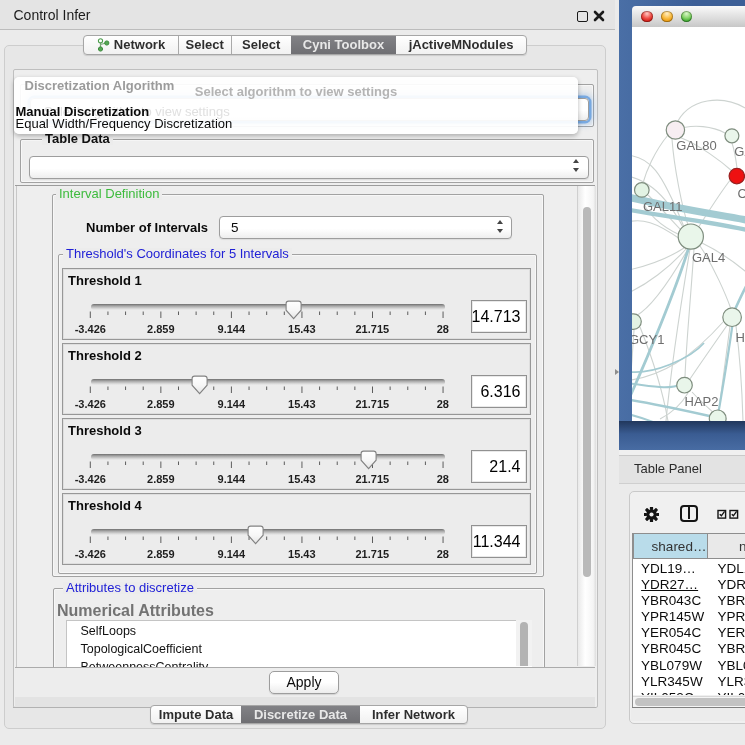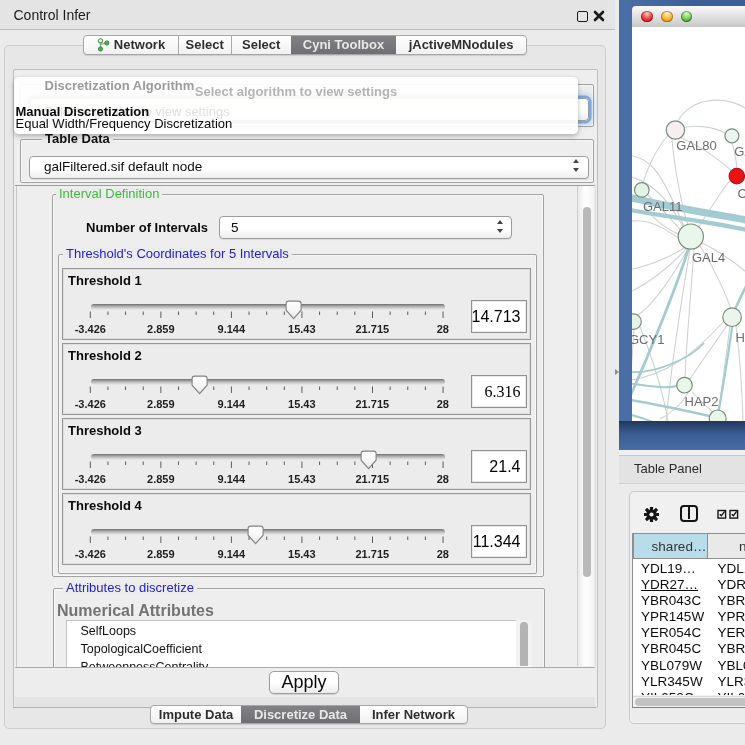--- a/index.html
+++ b/index.html
@@ -38,21 +38,20 @@
   <div class="abs" style="left:13px;top:69px;width:583px;height:637px;background:#eeeeee;border:1px solid #bfbfbf;border-radius:2px;"></div>
 
   <div class="abs" style="left:15px;top:184.6px;width:580px;height:1px;background:#9c9c9c;"></div>
   <div class="abs" style="left:16px;top:185.6px;width:1px;height:481px;background:#c8c8c8;"></div>
   <div class="abs" style="left:577px;top:186px;width:18px;height:480px;background:linear-gradient(to right,#e9e9e9,#ffffff 40%,#f4f4f4 85%,#dddddd);border-left:1px solid #cfcfcf;"></div>
   <div class="abs" style="left:583px;top:207px;width:8px;height:370px;background:#b9b9b9;border-radius:4.5px;"></div>
 
   <div class="abs grp" style="left:20px;top:138.5px;width:572px;height:42px;"></div>
   <div class="abs gtitle" style="left:42px;top:133px;font-size:13px;font-weight:bold;color:#111;">Table Data</div>
   <div class="abs combo" style="left:28.5px;top:155.5px;width:558px;height:21px;"></div>
-  <div class="abs" style="left:44px;top:159px;font-size:13.5px;color:#0c0c0c;">galFiltered.sif default node</div>
   <div class="carr cup" style="left:572.5px;top:159px;"></div>
   <div class="carr cdn" style="left:572.5px;top:167.5px;"></div>
 
   <div class="abs grp" style="left:52px;top:194px;width:490px;height:381px;"></div>
   <div class="abs gtitle" style="left:56px;top:188px;font-size:13px;color:#3dbb3d;">Interval Definition</div>
 
   <div class="abs" style="left:86px;top:220px;font-size:13px;font-weight:bold;color:#0a0a0a;">Number of Intervals</div>
   <div class="abs combo" style="left:218.5px;top:216px;width:291px;height:21px;"></div>
   <div class="abs" style="left:231px;top:219.5px;font-size:13.5px;color:#0c0c0c;">5</div>
   <div class="carr cup" style="left:497px;top:220px;"></div>
@@ -140,21 +139,21 @@
   <svg class="abs" style="left:191.0px;top:375.2px;" width="18" height="20" viewBox="0 0 18 20">
     <defs>
         <linearGradient id="thg1" x1="0" y1="0" x2="0" y2="1">
       <stop offset="0" stop-color="#ffffff"></stop>
           <stop offset="0.55" stop-color="#f6f6f6"></stop>
           <stop offset="1" stop-color="#e4e4e4"></stop>
         </linearGradient>
       </defs>
     <path d="M1.1,3.6 Q1.1,1.1 3.6,1.1 L13.6,1.1 Q16.1,1.1 16.1,3.6 L16.1,10.2 L8.6,18.6 L1.1,10.2 Z" fill="url(#thg1)" stroke="#828282" stroke-width="1.1"></path>
     </svg>
-  <div class="abs vfield" style="left:470.5px;top:375.0px;width:49px;height:31px;line-height:32px;padding-right:5px;font-family:Liberation Serif, serif;">6.316</div>
+  <div class="abs vfield" style="left:470.5px;top:375.0px;width:49px;height:31px;line-height:32px;padding-right:5px;">6.316</div>
 
   <div class="abs" style="left:62px;top:417.5px;width:467px;height:70.5px;border:1px solid #979797;box-shadow:inset 0 0 0 1px #dedede;background:#ececec;"></div>
   <div class="abs" style="left:68px;top:423.0px;font-size:13px;font-weight:bold;color:#0a0a0a;">Threshold 3</div>
   <div class="abs" style="left:91px;top:453.8px;width:354px;height:6.4px;border-radius:3.2px;background:linear-gradient(#6e6e6e,#a8a8a8 35%,#d6d6d6 75%,#ececec);"></div>
   <svg class="abs" style="left:62px;top:461.1px;" width="400" height="9" viewBox="0 0 400 9">
       <line x1="28.30" y1="0.5" x2="28.30" y2="7.0" stroke="#5d5d5d" stroke-width="1"></line>
       <line x1="45.94" y1="0.5" x2="45.94" y2="4.0" stroke="#5d5d5d" stroke-width="1"></line>
       <line x1="63.57" y1="0.5" x2="63.57" y2="4.0" stroke="#5d5d5d" stroke-width="1"></line>
       <line x1="81.21" y1="0.5" x2="81.21" y2="4.0" stroke="#5d5d5d" stroke-width="1"></line>
       <line x1="98.85" y1="0.5" x2="98.85" y2="7.0" stroke="#5d5d5d" stroke-width="1"></line>
@@ -245,21 +244,21 @@
       SelfLoops<br>TopologicalCoefficient<br>BetweennessCentrality
     </div>
   </div>
   <div class="abs" style="left:515.5px;top:620px;width:16px;height:46px;background:#f2f2f2;"></div>
   <div class="abs" style="left:519.5px;top:622px;width:8px;height:44px;background:#b3b3b3;border-radius:4px 4px 0 0;"></div>
 
   <div class="abs" style="left:15px;top:666.5px;width:580px;height:30.5px;background:#ededed;border-top:1px solid #ababab;"></div>
   <div class="abs" style="left:15px;top:697px;width:580px;height:10.5px;background:#e3e3e3;"></div>
   <div class="abs" style="left:269px;top:670.5px;width:68px;height:21px;border:1px solid #9d9d9d;border-radius:5px;
        background:linear-gradient(#ffffff,#ffffff 50%,#ececec);box-shadow:0 1px 1px rgba(0,0,0,.12);
-       font-size:18px;color:#0a0a0a;display:flex;align-items:center;justify-content:center;">Apply</div>
+       font-size:14px;color:#0a0a0a;display:flex;align-items:center;justify-content:center;">Apply</div>
 
   <div class="abs" style="left:13px;top:707px;width:583px;height:1px;background:#b2b2b2;"></div>
 
   <div class="abs tbar" style="left:83px;top:35px;width:442px;height:17.5px;">
     <div class="seg" style="left:0;width:94px;">
       <svg width="13" height="14" viewBox="0 0 13 14" style="margin-right:4px;">
         <path d="M3.5,3.5 L3.5,10.5 M3.5,6.5 L9,5" stroke="#7aa87a" stroke-width="1.2" fill="none"></path>
         <circle cx="3.5" cy="2.8" r="2.1" fill="#fff" stroke="#4d9e4d" stroke-width="1.1"></circle>
         <circle cx="3.5" cy="11" r="2.1" fill="#55a855" stroke="#3c8a3c" stroke-width="1"></circle>
         <circle cx="9.8" cy="5" r="2.1" fill="#55a855" stroke="#3c8a3c" stroke-width="1"></circle>
@@ -278,21 +277,21 @@
     <div class="seg tdark" style="left:90px;width:119px;">Discretize Data</div>
     <div class="seg" style="left:209px;width:107px;">Infer Network</div>
   </div>
 
   <div class="abs grp" style="left:20px;top:83.5px;width:572px;height:41px;"></div>
 
   <div class="abs combo" style="left:30px;top:98px;width:557px;height:21px;box-shadow:0 0 0 2.5px rgba(100,158,222,.8), 0 0 6px 4px rgba(100,158,222,.4);"></div>
 
   <div class="abs" style="left:14px;top:77px;width:564px;height:57px;background:rgba(255,255,255,.93);
        border-radius:5px;box-shadow:0 2px 5px rgba(0,0,0,.28);"></div>
-  <div class="abs" style="left:24.5px;top:77.5px;font-size:13px;font-weight:bold;color:#9b9b9b;margin-left:20px;">Discretization Algorithm</div>
+  <div class="abs" style="left:24.5px;top:77.5px;font-size:13px;font-weight:bold;color:#9b9b9b;">Discretization Algorithm</div>
   <div class="abs" style="left:44px;top:103.5px;font-size:13px;color:#e0e0e0;">Select algorithm to view settings</div>
   <div class="abs" style="left:14px;top:84px;width:564px;text-align:center;font-size:13px;font-weight:bold;color:#b4b4b4;">Select algorithm to view settings</div>
   <div class="abs" style="left:15.5px;top:103.5px;font-size:13px;font-weight:bold;color:#0a0a0a;">Manual Discretization</div>
   <div class="abs" style="left:15.5px;top:115.8px;font-size:13px;color:#0a0a0a;">Equal Width/Frequency Discretization</div>
 
   <div class="abs" style="left:614.5px;top:369px;width:0;height:0;border-top:3.5px solid transparent;border-bottom:3.5px solid transparent;border-left:4px solid #8d8d8d;"></div>
 
   <div class="abs" style="left:619.4px;top:0;width:125.6px;height:449.5px;background:#41659e;"></div>
   <div class="abs" style="left:619.4px;top:0;width:125.6px;height:449.5px;background:linear-gradient(to right,#4a6fa6,#3d5f97 60%);"></div>
   <div class="abs" style="left:619.4px;top:421px;width:125.6px;height:28.5px;background:linear-gradient(#21375c,#3a5c92 45%,#486ca3);"></div>

